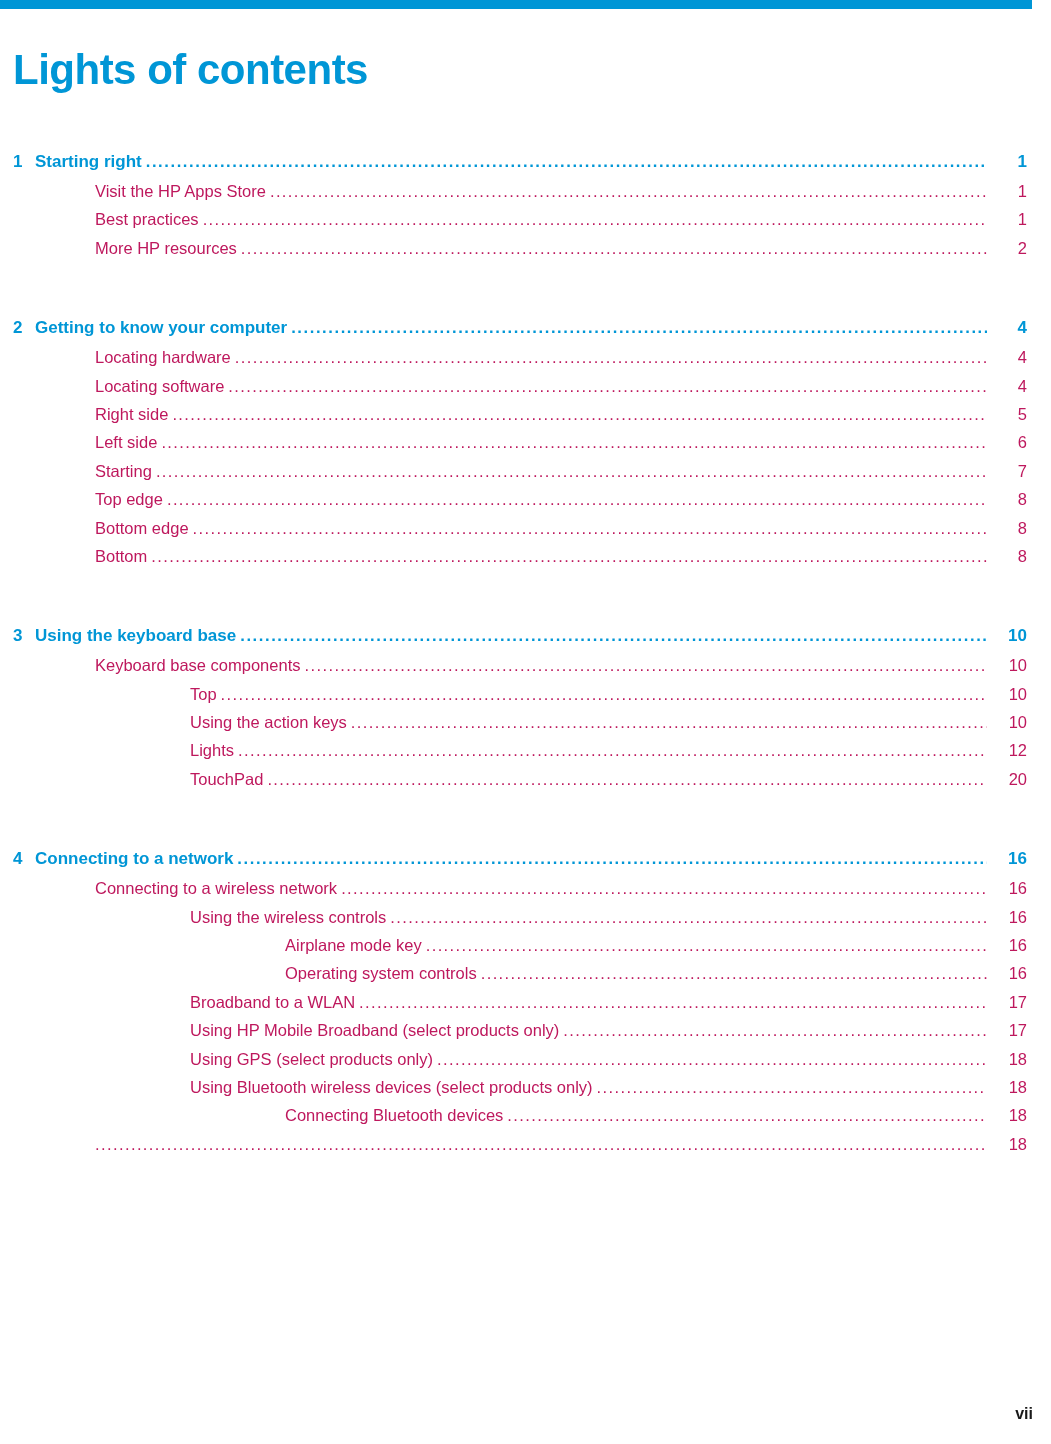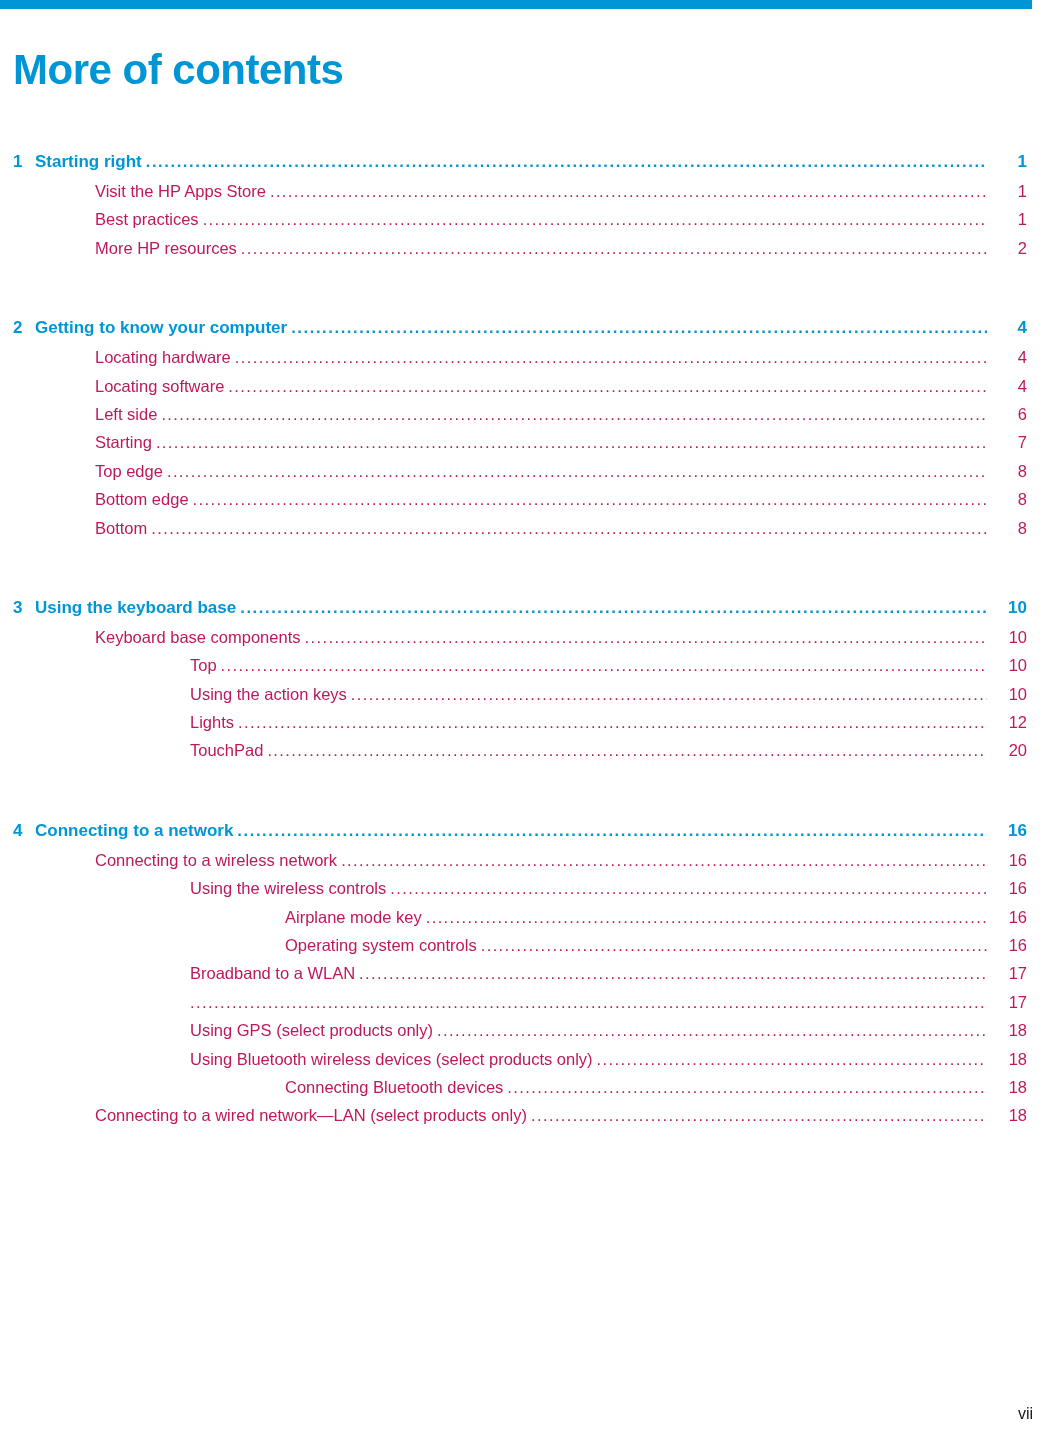--- a/index.html
+++ b/index.html
@@ -106,30 +106,30 @@
   .lvl1 .indent { flex: 0 0 auto; width: 82px; }
   .lvl2 .indent { flex: 0 0 auto; width: 177px; }
   .lvl3 .indent { flex: 0 0 auto; width: 272px; }
 
   
   .footer-page {
     position: absolute;
     right: 18px;
     bottom: 21px;
     font-size: 16px;
-    font-weight: normal;
+    font-weight: bold;
     color: #1a1a1a;
   }
 </style>
 </head>
 <body>
 
 <div class="top-bar"></div>
 
-<h1 class="page-title">More of contents</h1>
+<h1 class="page-title">Lights of contents</h1>
 
 <div class="toc" id="toc-root">
     <div class="chapter-gap chapter-gap-first"></div>
     <div class="toc-row lvl0">
       <span class="chapnum">1</span>
       <span class="label">Starting right</span>
       <span class="leader"></span>
       <span class="pageno">1</span>
     </div>
     <div class="toc-row lvl1">
@@ -164,20 +164,26 @@
       <span class="pageno">4</span>
     </div>
     <div class="toc-row lvl1">
       <span class="indent"></span>
       <span class="label">Locating software</span>
       <span class="leader"></span>
       <span class="pageno">4</span>
     </div>
     <div class="toc-row lvl1">
       <span class="indent"></span>
+      <span class="label">Right side</span>
+      <span class="leader"></span>
+      <span class="pageno">5</span>
+    </div>
+    <div class="toc-row lvl1">
+      <span class="indent"></span>
       <span class="label">Left side</span>
       <span class="leader"></span>
       <span class="pageno">6</span>
     </div>
     <div class="toc-row lvl1">
       <span class="indent"></span>
       <span class="label">Starting</span>
       <span class="leader"></span>
       <span class="pageno">7</span>
     </div>
@@ -268,20 +274,21 @@
       <span class="pageno">16</span>
     </div>
     <div class="toc-row lvl2">
       <span class="indent"></span>
       <span class="label">Broadband to a WLAN</span>
       <span class="leader"></span>
       <span class="pageno">17</span>
     </div>
     <div class="toc-row lvl2">
       <span class="indent"></span>
+      <span class="label">Using HP Mobile Broadband (select products only)</span>
       <span class="leader"></span>
       <span class="pageno">17</span>
     </div>
     <div class="toc-row lvl2">
       <span class="indent"></span>
       <span class="label">Using GPS (select products only)</span>
       <span class="leader"></span>
       <span class="pageno">18</span>
     </div>
     <div class="toc-row lvl2">
@@ -291,19 +298,18 @@
       <span class="pageno">18</span>
     </div>
     <div class="toc-row lvl3">
       <span class="indent"></span>
       <span class="label">Connecting Bluetooth devices</span>
       <span class="leader"></span>
       <span class="pageno">18</span>
     </div>
     <div class="toc-row lvl1">
       <span class="indent"></span>
-      <span class="label">Connecting to a wired network—LAN (select products only)</span>
       <span class="leader"></span>
       <span class="pageno">18</span>
     </div>
   </div>
 
 <div class="footer-page">vii</div>
 
 </body></html>

